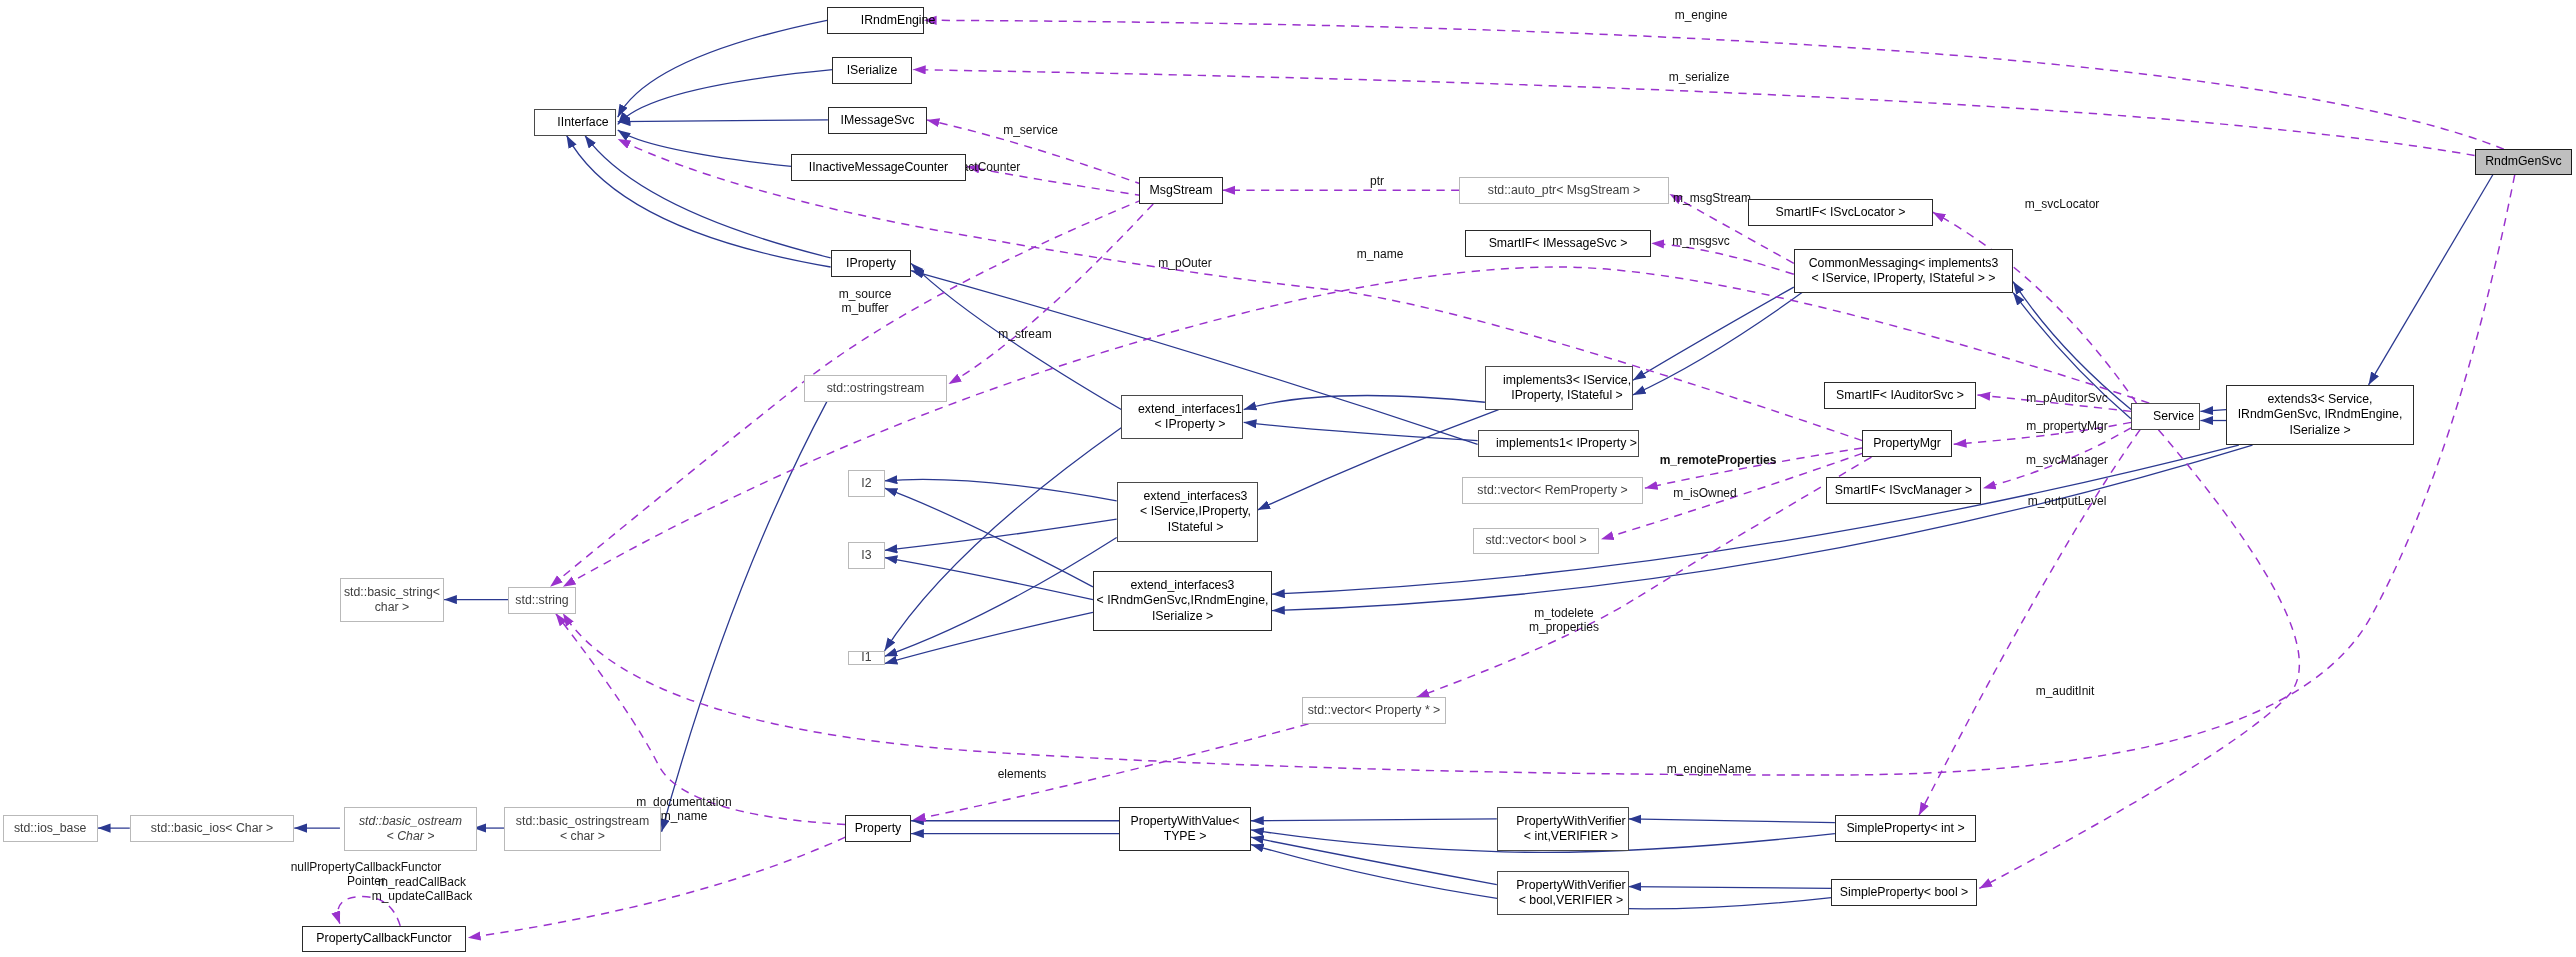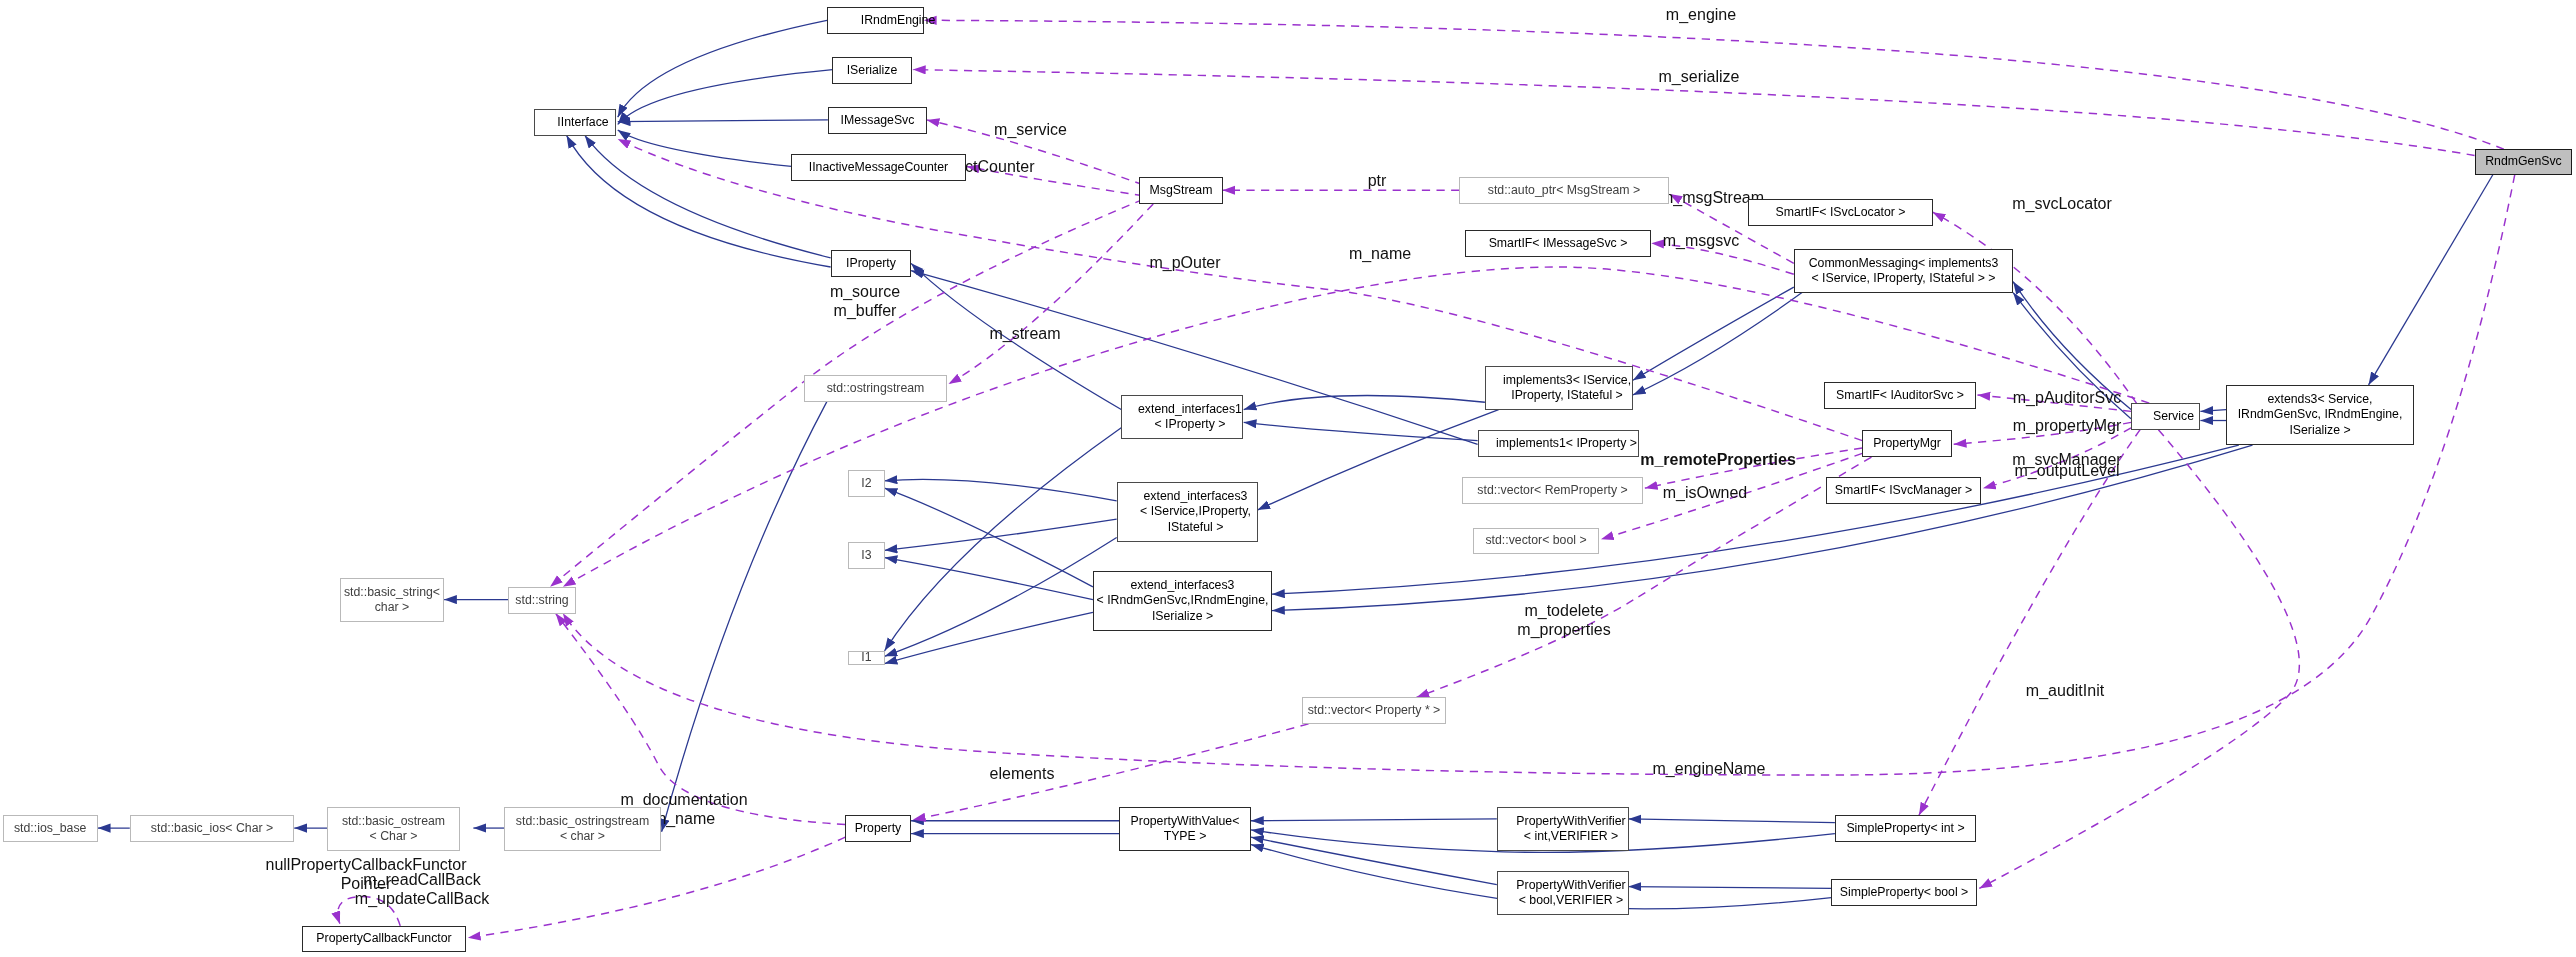--- a/index.html
+++ b/index.html
@@ -7,21 +7,21 @@
           font-family:"Liberation Sans","DejaVu Sans",sans-serif;overflow:hidden;}
   #edges{position:absolute;left:0;top:0;z-index:1;}
   .node{position:absolute;z-index:3;display:flex;align-items:center;justify-content:center;
         text-align:center;background:#ffffff;color:#000;font-size:12.3px;line-height:1.25;
         white-space:pre-line;box-sizing:border-box;cursor:pointer;}
   .node.norm{border:0.9px solid #4a4a4a;padding-left:16px;}
   .node.bold{border:1.8px solid #2a2a2a;}
   .node.light{border:0.9px solid #b9b9b9;color:#404040;}
   .node.main{border:1.8px solid #1a1a1a;background:#bfbfbf;}
   .edge-label{position:absolute;z-index:2;transform:translate(-50%,-50%);
-        font-size:16px;color:#111;text-align:center;white-space:pre-line;line-height:1.2;
+        font-size:12px;color:#111;text-align:center;white-space:pre-line;line-height:1.2;
         font-family:"Liberation Sans","DejaVu Sans",sans-serif;}
 </style>
 </head>
 <body>
 
 <div id="canvas">
   <svg id="edges" width="2576" height="958" xmlns="http://www.w3.org/2000/svg" viewBox="0 0 2819 1048">
     <defs>
       <marker id="arr-solid" markerUnits="userSpaceOnUse" markerWidth="16" markerHeight="12" refX="14" refY="5" orient="auto">
         <path d="M0,0 L14,5 L0,10 z" fill="#2b3990"></path>
@@ -135,21 +135,21 @@
 IStateful &gt;</div>
       <div class="node bold" style="left: 1093px; top: 571px; width: 179px; height: 60px;">extend_interfaces3
 &lt; IRndmGenSvc,IRndmEngine,
 ISerialize &gt;</div>
       <div class="node light" style="left: 1302px; top: 697px; width: 144px; height: 26.5px;">std::vector&lt; Property * &gt;</div>
       <div class="node light" style="left: 340px; top: 578px; width: 104px; height: 44px;">std::basic_string&lt;
 char &gt;</div>
       <div class="node light" style="left: 508px; top: 587px; width: 68px; height: 26.5px;">std::string</div>
       <div class="node light" style="left: 2.7px; top: 815px; width: 95px; height: 26.5px;">std::ios_base</div>
       <div class="node light" style="left: 130px; top: 815px; width: 164px; height: 26.5px;">std::basic_ios&lt; Char &gt;</div>
-      <div class="node light" style="left: 327px; top: 807px; width: 133px; height: 44px;">std::basic_ostream
+      <div class="node light" style="left: 344px; top: 807px; width: 133px; height: 44px; font-style: italic;">std::basic_ostream
 &lt; Char &gt;</div>
       <div class="node light" style="left: 504px; top: 807px; width: 157px; height: 44px;">std::basic_ostringstream
 &lt; char &gt;</div>
       <div class="node bold" style="left: 845px; top: 815px; width: 66px; height: 26.5px;">Property</div>
       <div class="node bold" style="left: 1119px; top: 807px; width: 132px; height: 44px;">PropertyWithValue&lt;
 TYPE &gt;</div>
       <div class="node norm" style="left: 1497px; top: 807px; width: 132px; height: 44px;">PropertyWithVerifier
 &lt; int,VERIFIER &gt;</div>
       <div class="node bold" style="left: 1835px; top: 815px; width: 141px; height: 26.5px;">SimpleProperty&lt; int &gt;</div>
       <div class="node norm" style="left: 1497px; top: 871px; width: 132px; height: 44px;">PropertyWithVerifier
@@ -167,21 +167,21 @@
       <div class="edge-label" style="left: 1701px; top: 241px;">m_msgsvc</div>
       <div class="edge-label" style="left: 2062px; top: 204px;">m_svcLocator</div>
       <div class="edge-label" style="left: 1380px; top: 254px;">m_name</div>
       <div class="edge-label" style="left: 1185px; top: 263px;">m_pOuter</div>
       <div class="edge-label" style="left: 865px; top: 301px;">m_source
 m_buffer</div>
       <div class="edge-label" style="left: 1025px; top: 334px;">m_stream</div>
       <div class="edge-label" style="left: 2067px; top: 398px;">m_pAuditorSvc</div>
       <div class="edge-label" style="left: 2067px; top: 426px;">m_propertyMgr</div>
       <div class="edge-label" style="left: 2067px; top: 460px;">m_svcManager</div>
-      <div class="edge-label" style="left: 2067px; top: 471px;">m_outputLevel</div>
+      <div class="edge-label" style="left: 2067px; top: 501px;">m_outputLevel</div>
       <div class="edge-label" style="left: 2065px; top: 691px;">m_auditInit</div>
       <div class="edge-label" style="left: 1718px; top: 460px; font-weight: bold;">m_remoteProperties</div>
       <div class="edge-label" style="left: 1705px; top: 493px;">m_isOwned</div>
       <div class="edge-label" style="left: 1564px; top: 620px;">m_todelete
 m_properties</div>
       <div class="edge-label" style="left: 1022px; top: 774px;">elements</div>
       <div class="edge-label" style="left: 1709px; top: 769px;">m_engineName</div>
       <div class="edge-label" style="left: 684px; top: 809px;">m_documentation
 m_name</div>
       <div class="edge-label" style="left: 422px; top: 889px;">m_readCallBack

